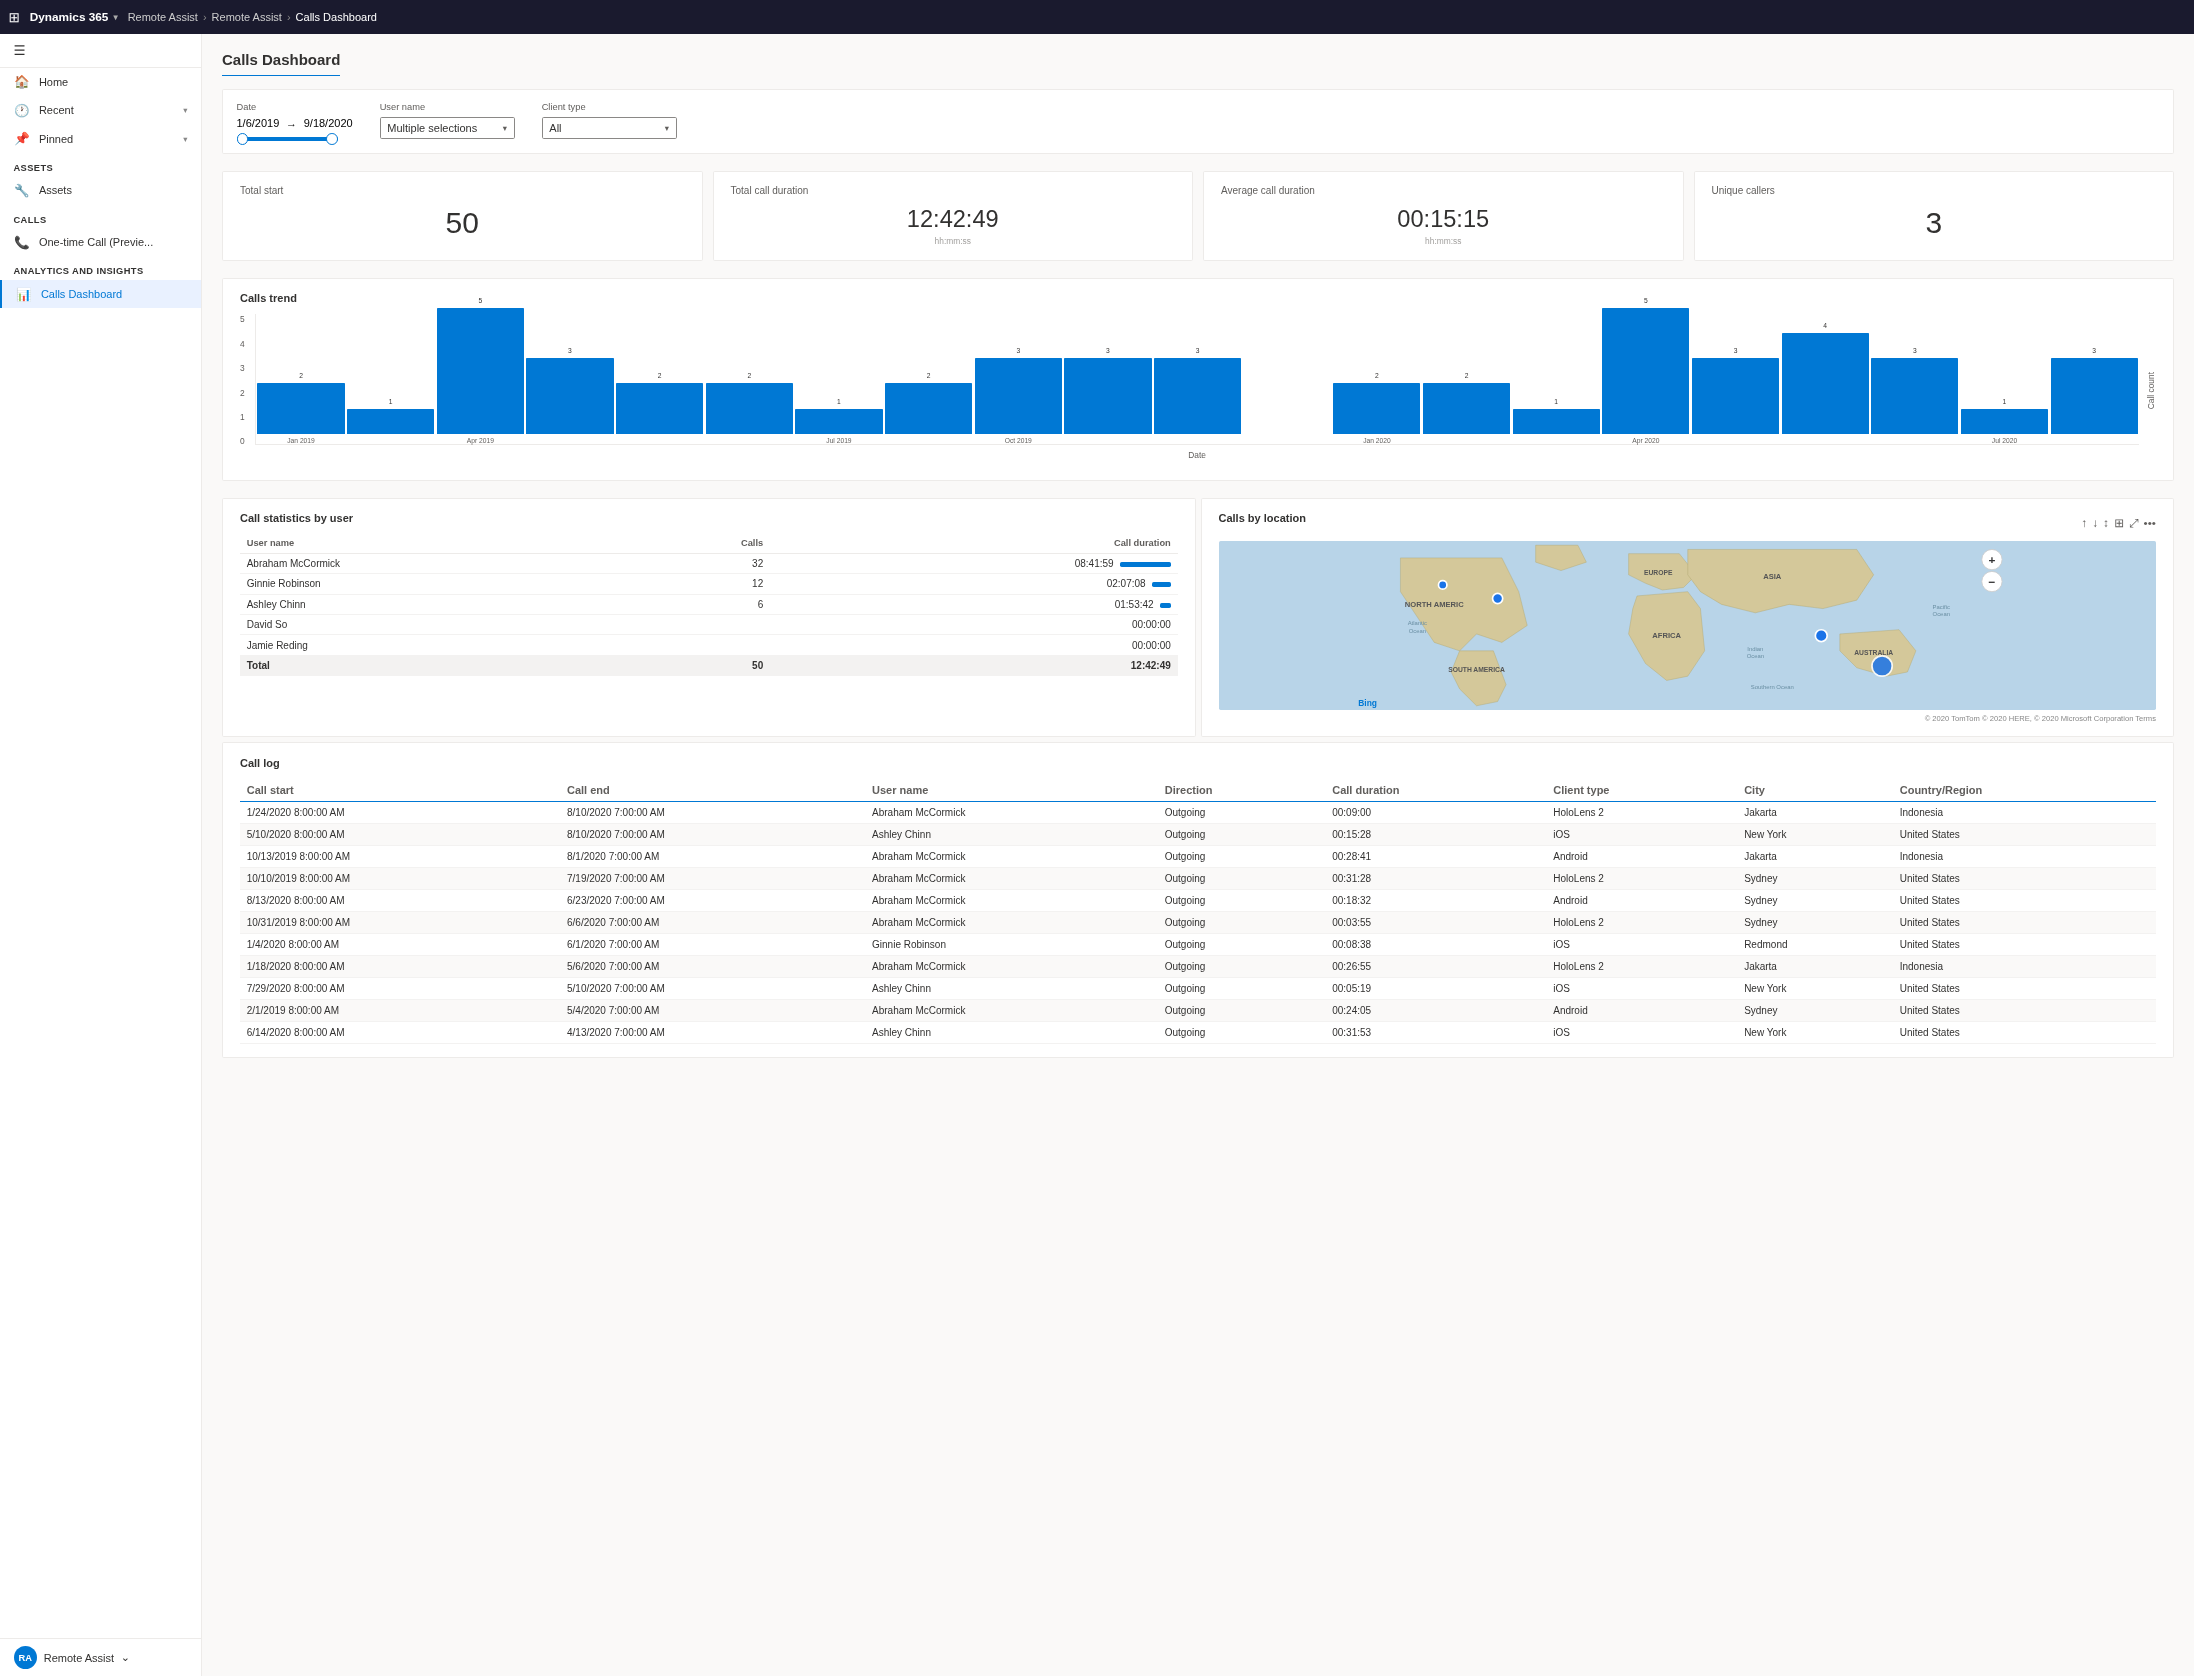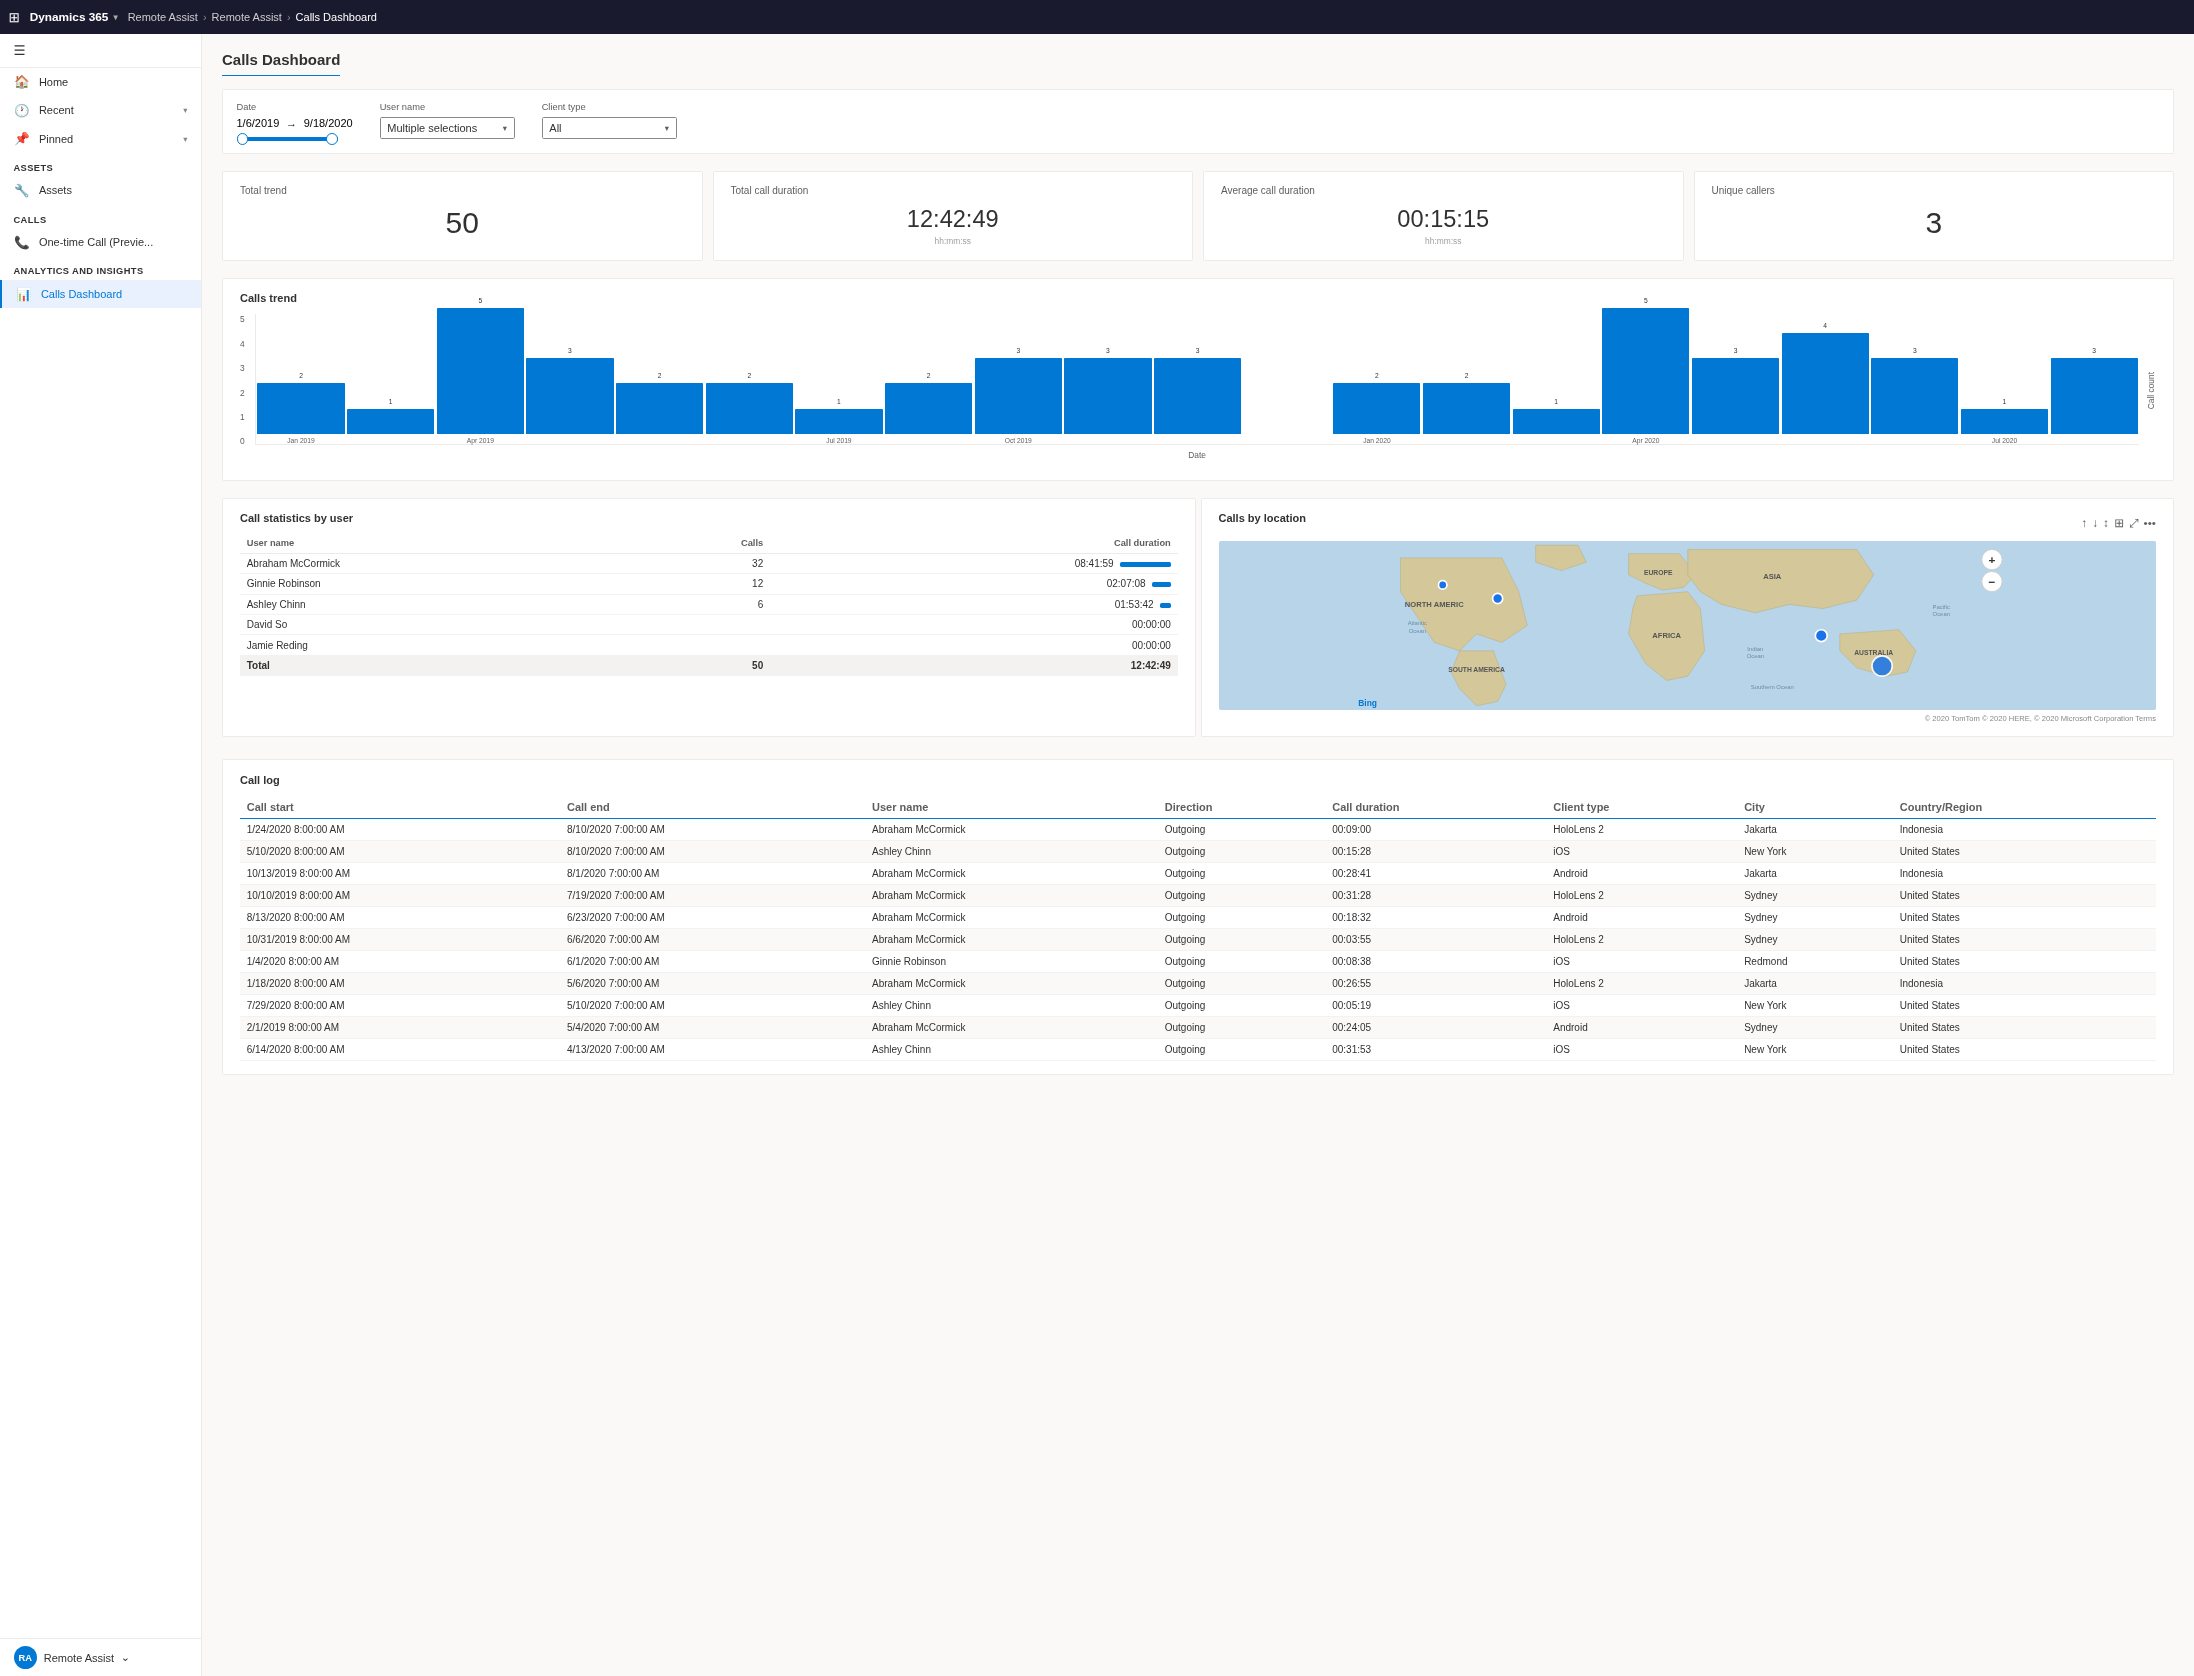--- a/index.html
+++ b/index.html
@@ -165,21 +165,21 @@
       padding: 13.5px 17px;
       margin-bottom: 17px;
     }
     .chart-title { font-size: 11px; font-weight: 600; color: #323130; margin-bottom: 10px; }
 
     
     .bottom-panels {
       display: grid;
       grid-template-columns: 1fr 1fr;
       gap: 5px;
-      margin-bottom: 22px;
+      margin-bottom: 5px;
     }
     .stats-table-section {
       background: white;
       border: 0.8px solid #edebe9;
       border-radius: 1.7px;
       padding: 13.5px 17px;
     }
     .stats-table {
       width: 100%;
       border-collapse: collapse;
@@ -353,21 +353,21 @@
         <div class="filter-dropdown">
           <span>All</span>
           <span class="filter-dropdown-arrow">▾</span>
         </div>
       </div>
     </div>
 
     
     <div class="kpi-row">
       <div class="kpi-card">
-        <div class="kpi-card-title">Total trend</div>
+        <div class="kpi-card-title">Total start</div>
         <div class="kpi-card-value">50</div>
       </div>
       <div class="kpi-card">
         <div class="kpi-card-title">Total call duration</div>
         <div class="kpi-card-value" style="font-size:23.6px;">12:42:49</div>
         <div class="kpi-card-subtitle">hh:mm:ss</div>
       </div>
       <div class="kpi-card">
         <div class="kpi-card-title">Average call duration</div>
         <div class="kpi-card-value" style="font-size:23.6px;">00:15:15</div>

